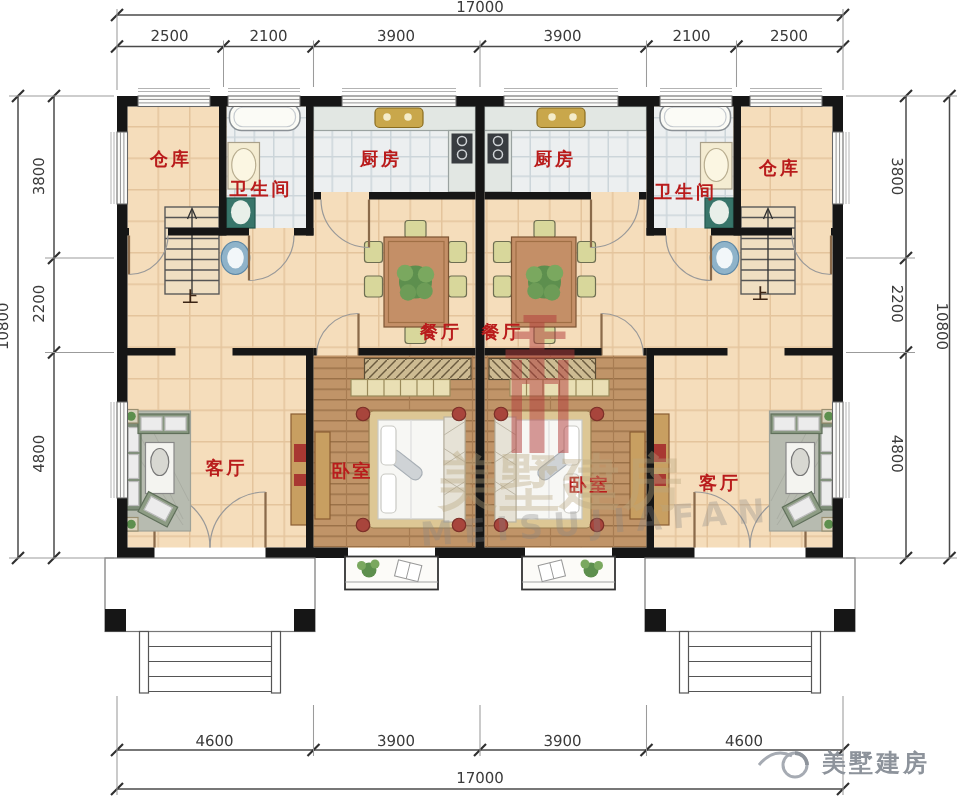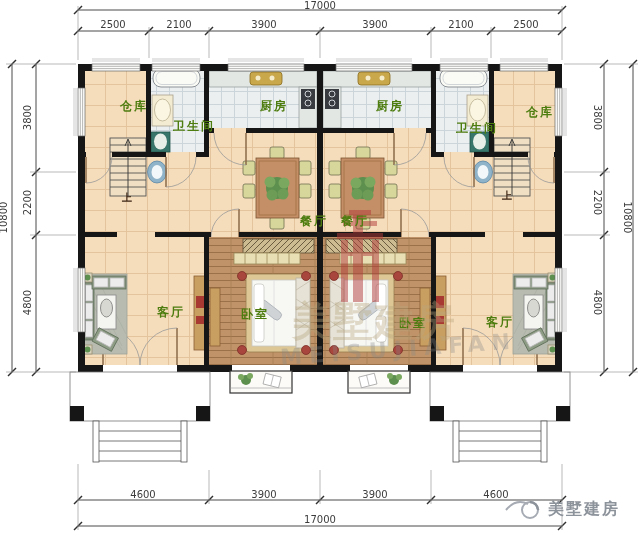--- a/index.html
+++ b/index.html
@@ -2,21 +2,21 @@
 <html><head>
 <meta charset="utf-8">
 <style>
   html,body{margin:0;padding:0;}
   body{font-family:"DejaVu Sans",sans-serif;background:#ffffff;}
   #canvas{position:relative;width:640px;height:534px;background:#ffffff;overflow:hidden;border-radius:20px;}
   #canvas svg.plan{position:absolute;left:0;top:0;}
   .dim{position:absolute;font-size:10px;color:#3c3c3c;width:44px;text-align:center;white-space:nowrap;}
   .dim.vL{transform:rotate(-90deg);}
   .dim.vR{transform:rotate(90deg);}
-  .room{position:absolute;font-size:12px;font-weight:bold;color:#4d7c0f;width:70px;text-align:center;letter-spacing:2px;white-space:nowrap;padding-left:20px;}
+  .room{position:absolute;font-size:12px;font-weight:bold;color:#b91c1c;width:70px;text-align:center;letter-spacing:2px;white-space:nowrap;}
   .up{position:absolute;font-size:10px;font-weight:bold;color:#3b2414;width:20px;text-align:center;}
   .wm-latin{position:absolute;left:280px;top:336px;width:260px;font-size:22px;letter-spacing:7px;color:rgba(135,135,135,0.32);transform:rotate(-4deg);font-weight:bold;}
   .wm-cjk{position:absolute;left:292px;top:294px;width:220px;font-size:40px;color:rgba(185,165,125,0.38);font-weight:bold;letter-spacing:1px;}
   .brand{position:absolute;left:548px;top:499px;font-size:16px;font-weight:bold;color:#8d939b;letter-spacing:2px;white-space:nowrap;}
   .brand-icon{position:absolute;left:502px;top:494px;}
 </style>
 </head>
 <body>
 
 <div id="canvas">

